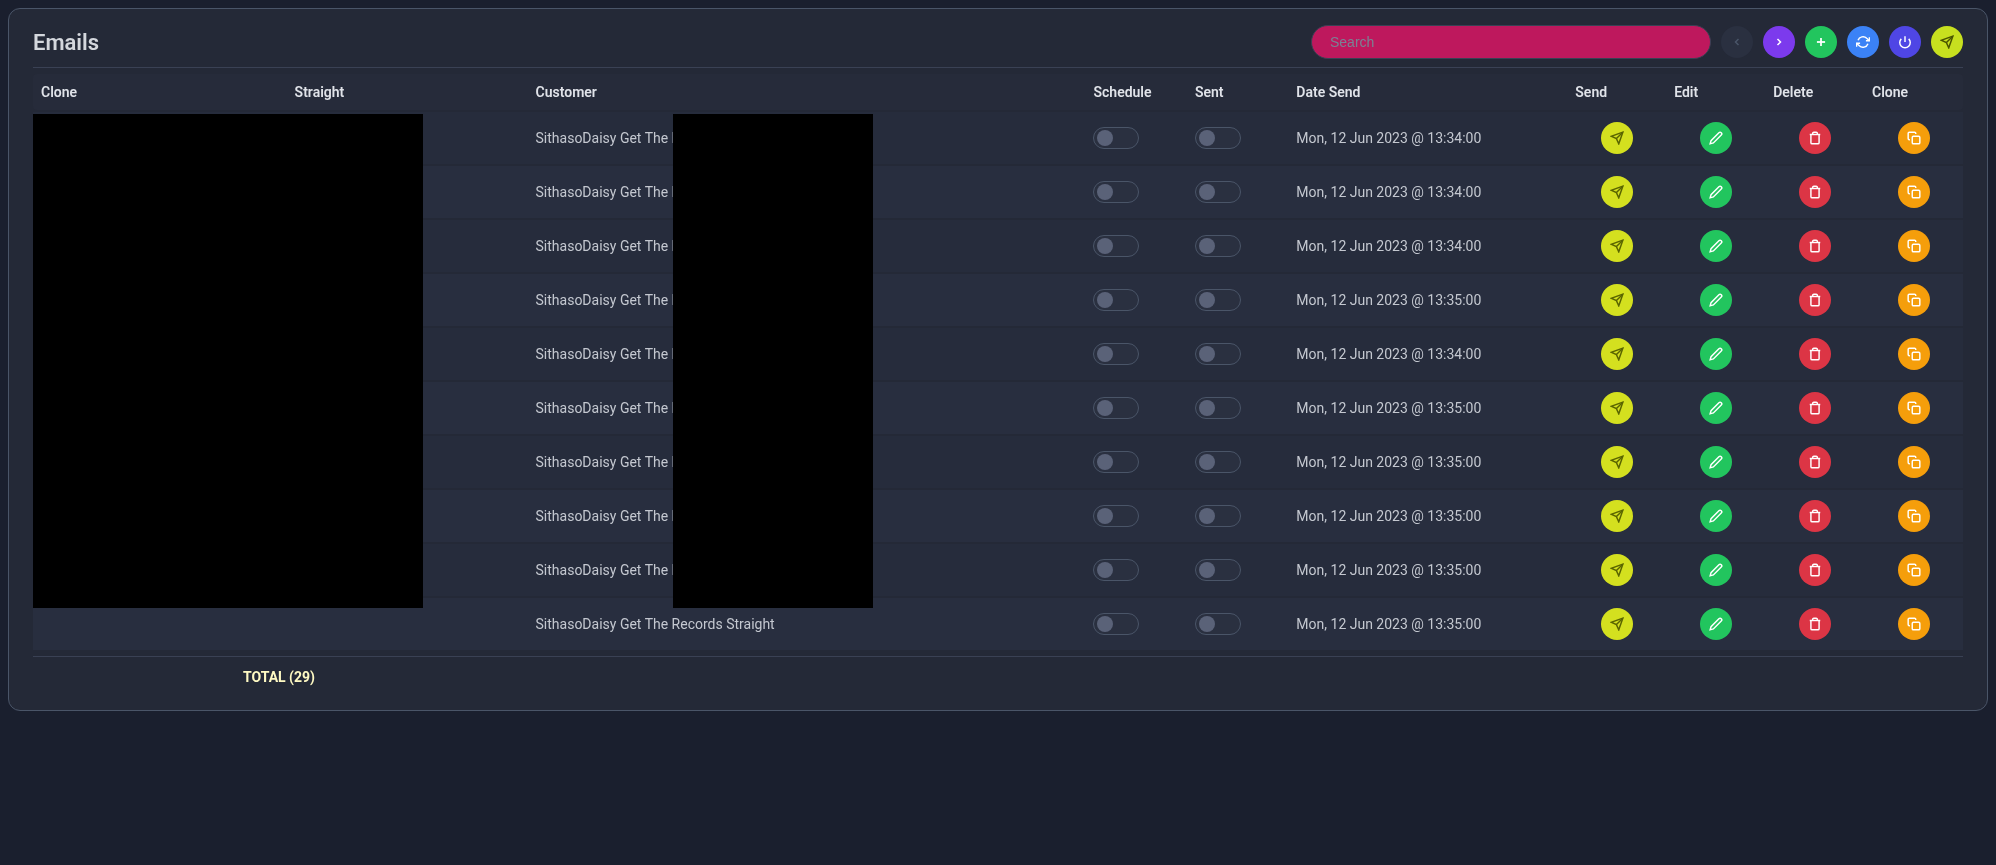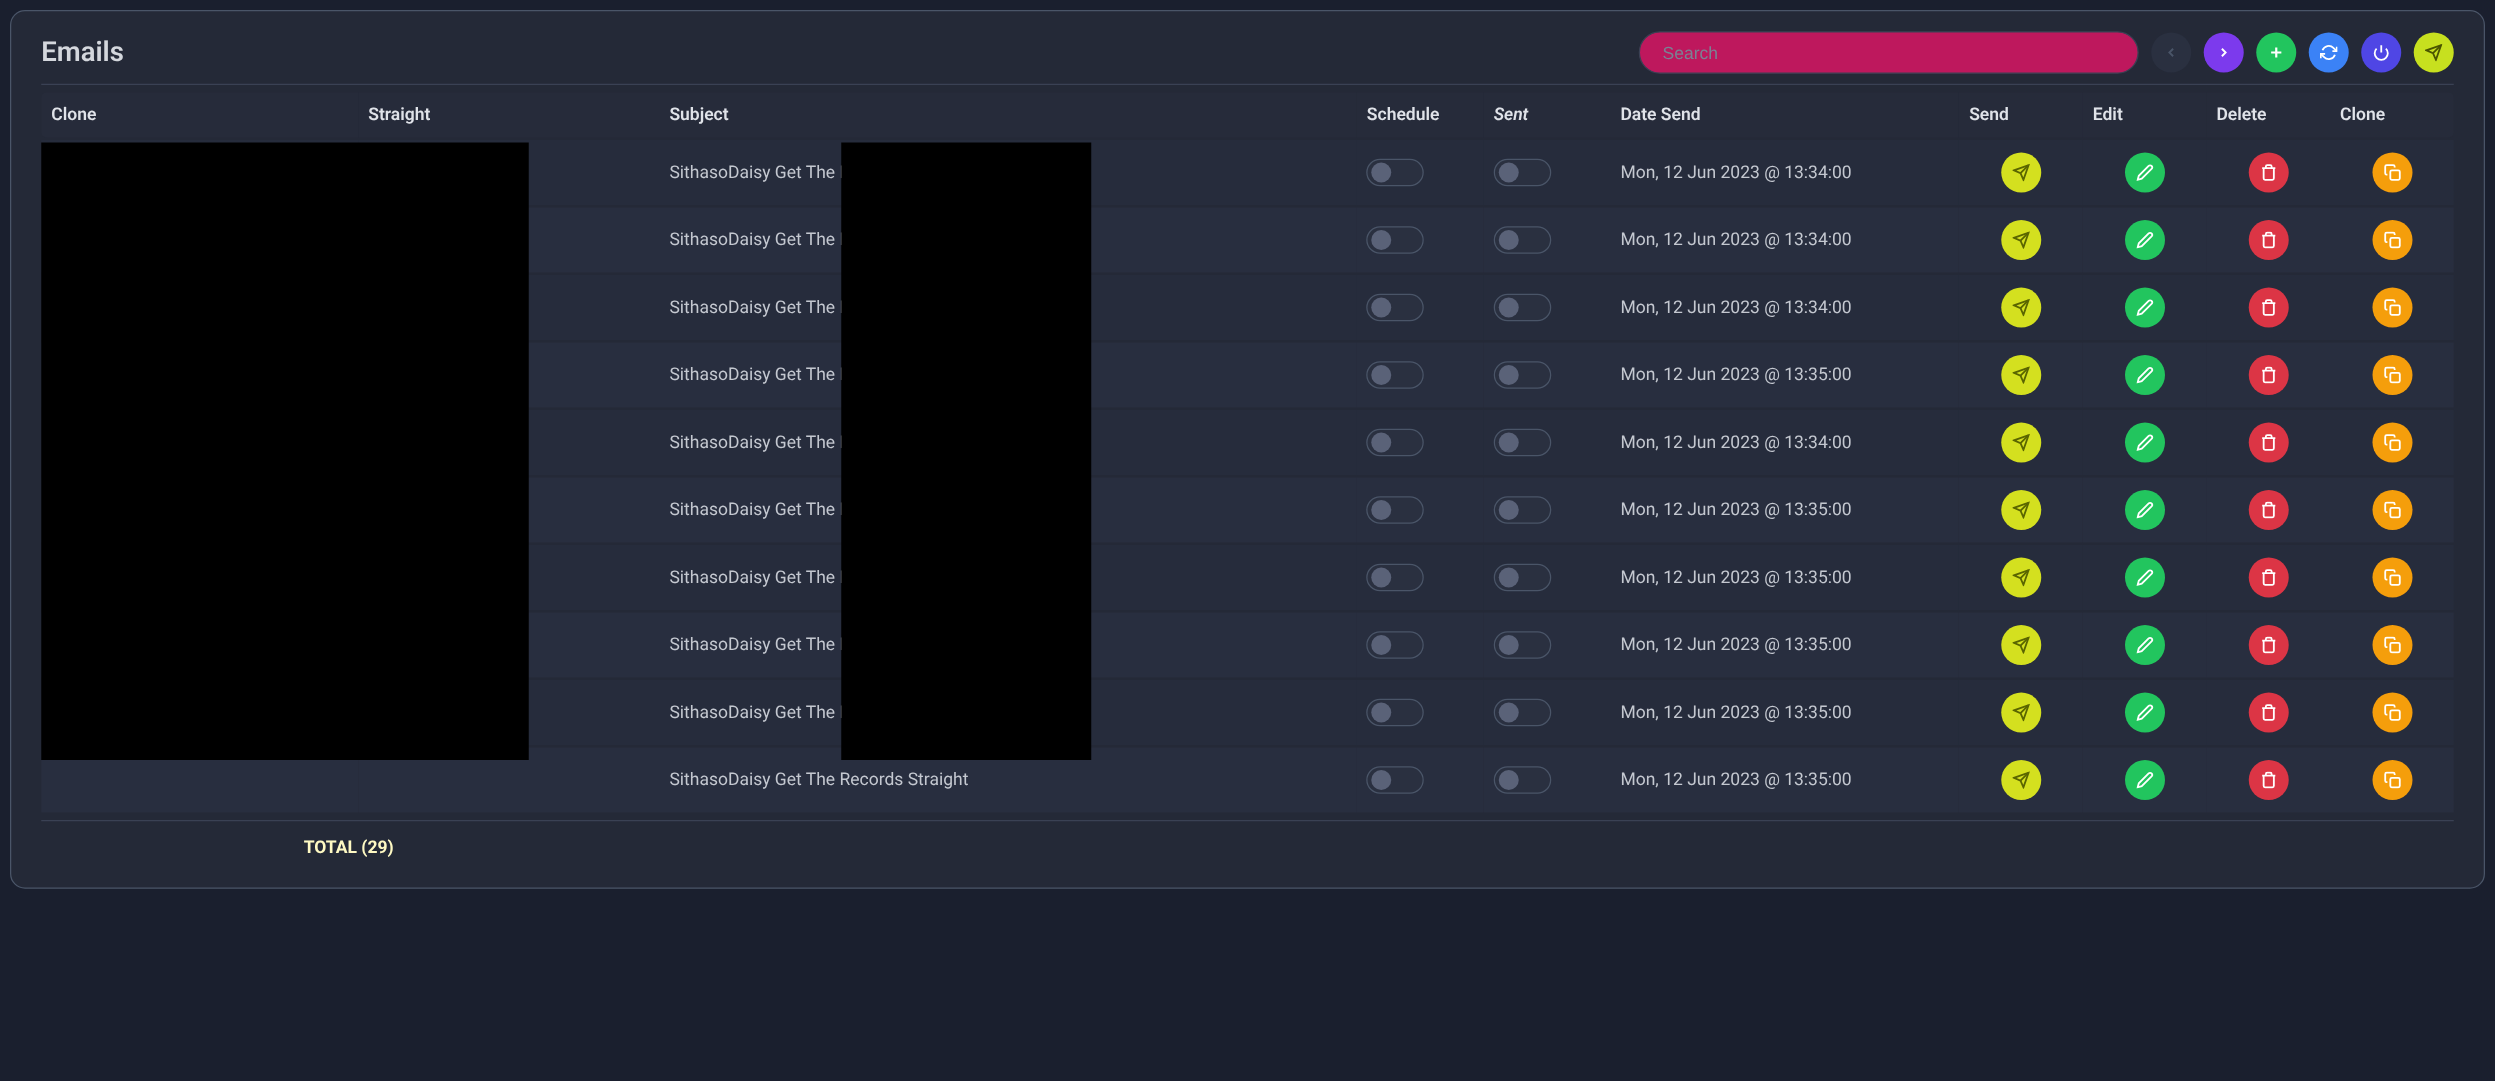--- a/index.html
+++ b/index.html
@@ -177,21 +177,21 @@
     .footer-text {
       margin-left: 210px;
       font-weight: 700;
       font-size: 14px;
       color: #fef9c3;
     }
     .col-email { width: 200px; }
     .col-customer { width: 190px; }
     .col-subject { width: 440px; }
     .col-schedule { width: 80px; }
-    .col-sent { width: 80px; font-style: italic; }
+    .col-sent { width: 80px; }
     .col-date { width: 220px; }
     .col-action { width: 78px; text-align: center; }
     .th-center { text-align: center; }
     svg { display: block; }
     .blackout {
       position: absolute;
       background: #000;
       z-index: 5;
       pointer-events: none;
     }
@@ -246,21 +246,21 @@
   </div>
   <div class="divider-top"></div>
   <div class="table-wrap">
     <div class="blackout" style="left:0; top:42px; width:390px; height:494px;"></div>
     <div class="blackout" style="left:640px; top:42px; width:200px; height:494px;"></div>
     <table class="table">
       <thead>
         <tr>
           <th class="col-email">Clone</th>
           <th class="col-customer">Straight</th>
-          <th class="col-subject">Subject</th>
+          <th class="col-subject">Customer</th>
           <th class="col-schedule">Schedule</th>
           <th class="col-sent">Sent</th>
           <th class="col-date">Date Send</th>
           <th class="col-action th-center">Send</th>
           <th class="col-action th-center">Edit</th>
           <th class="col-action th-center">Delete</th>
           <th class="col-action th-center">Clone</th>
         </tr>
       </thead>
       <tbody id="table-body">

